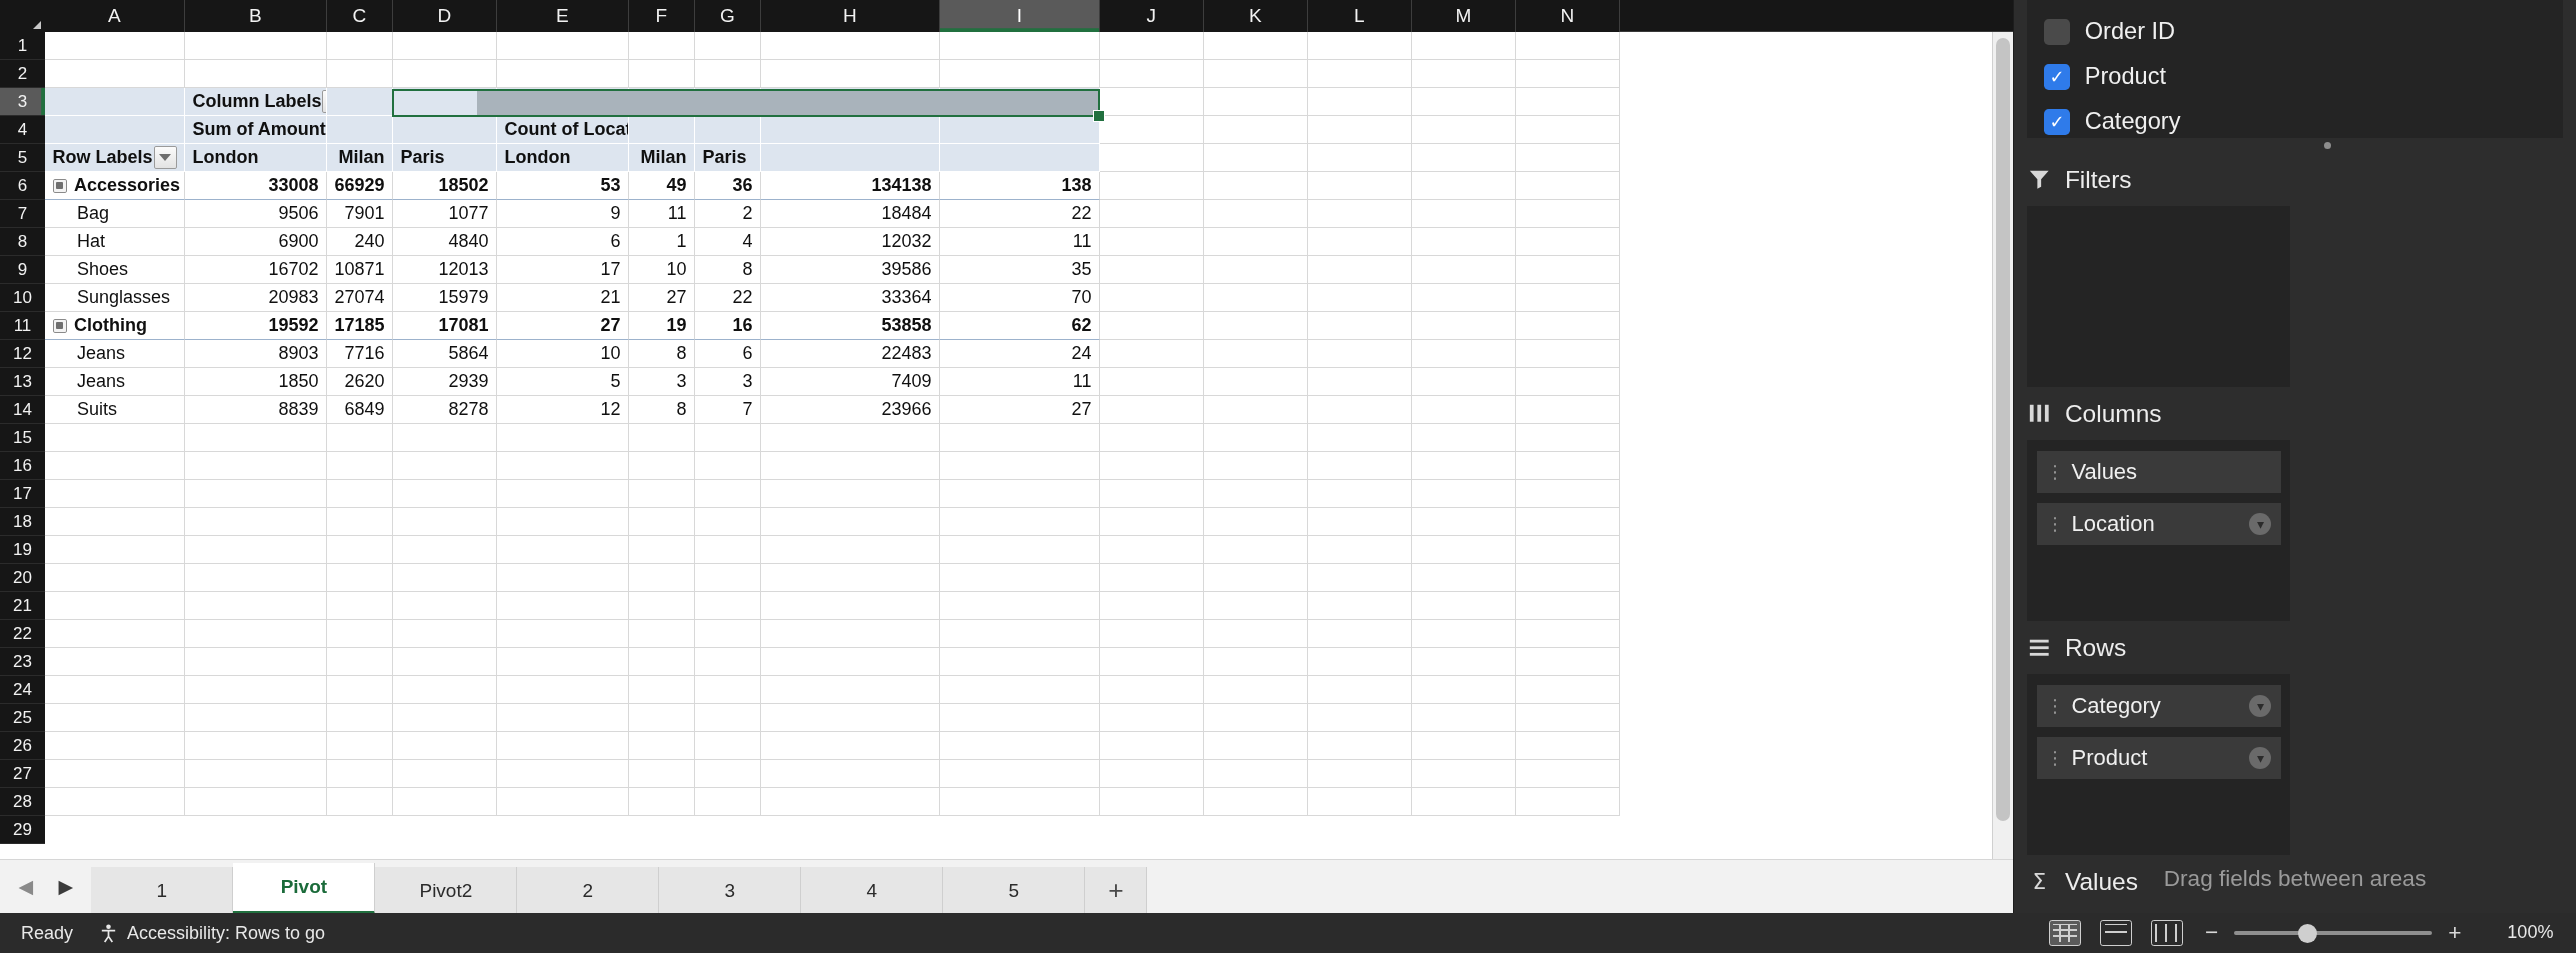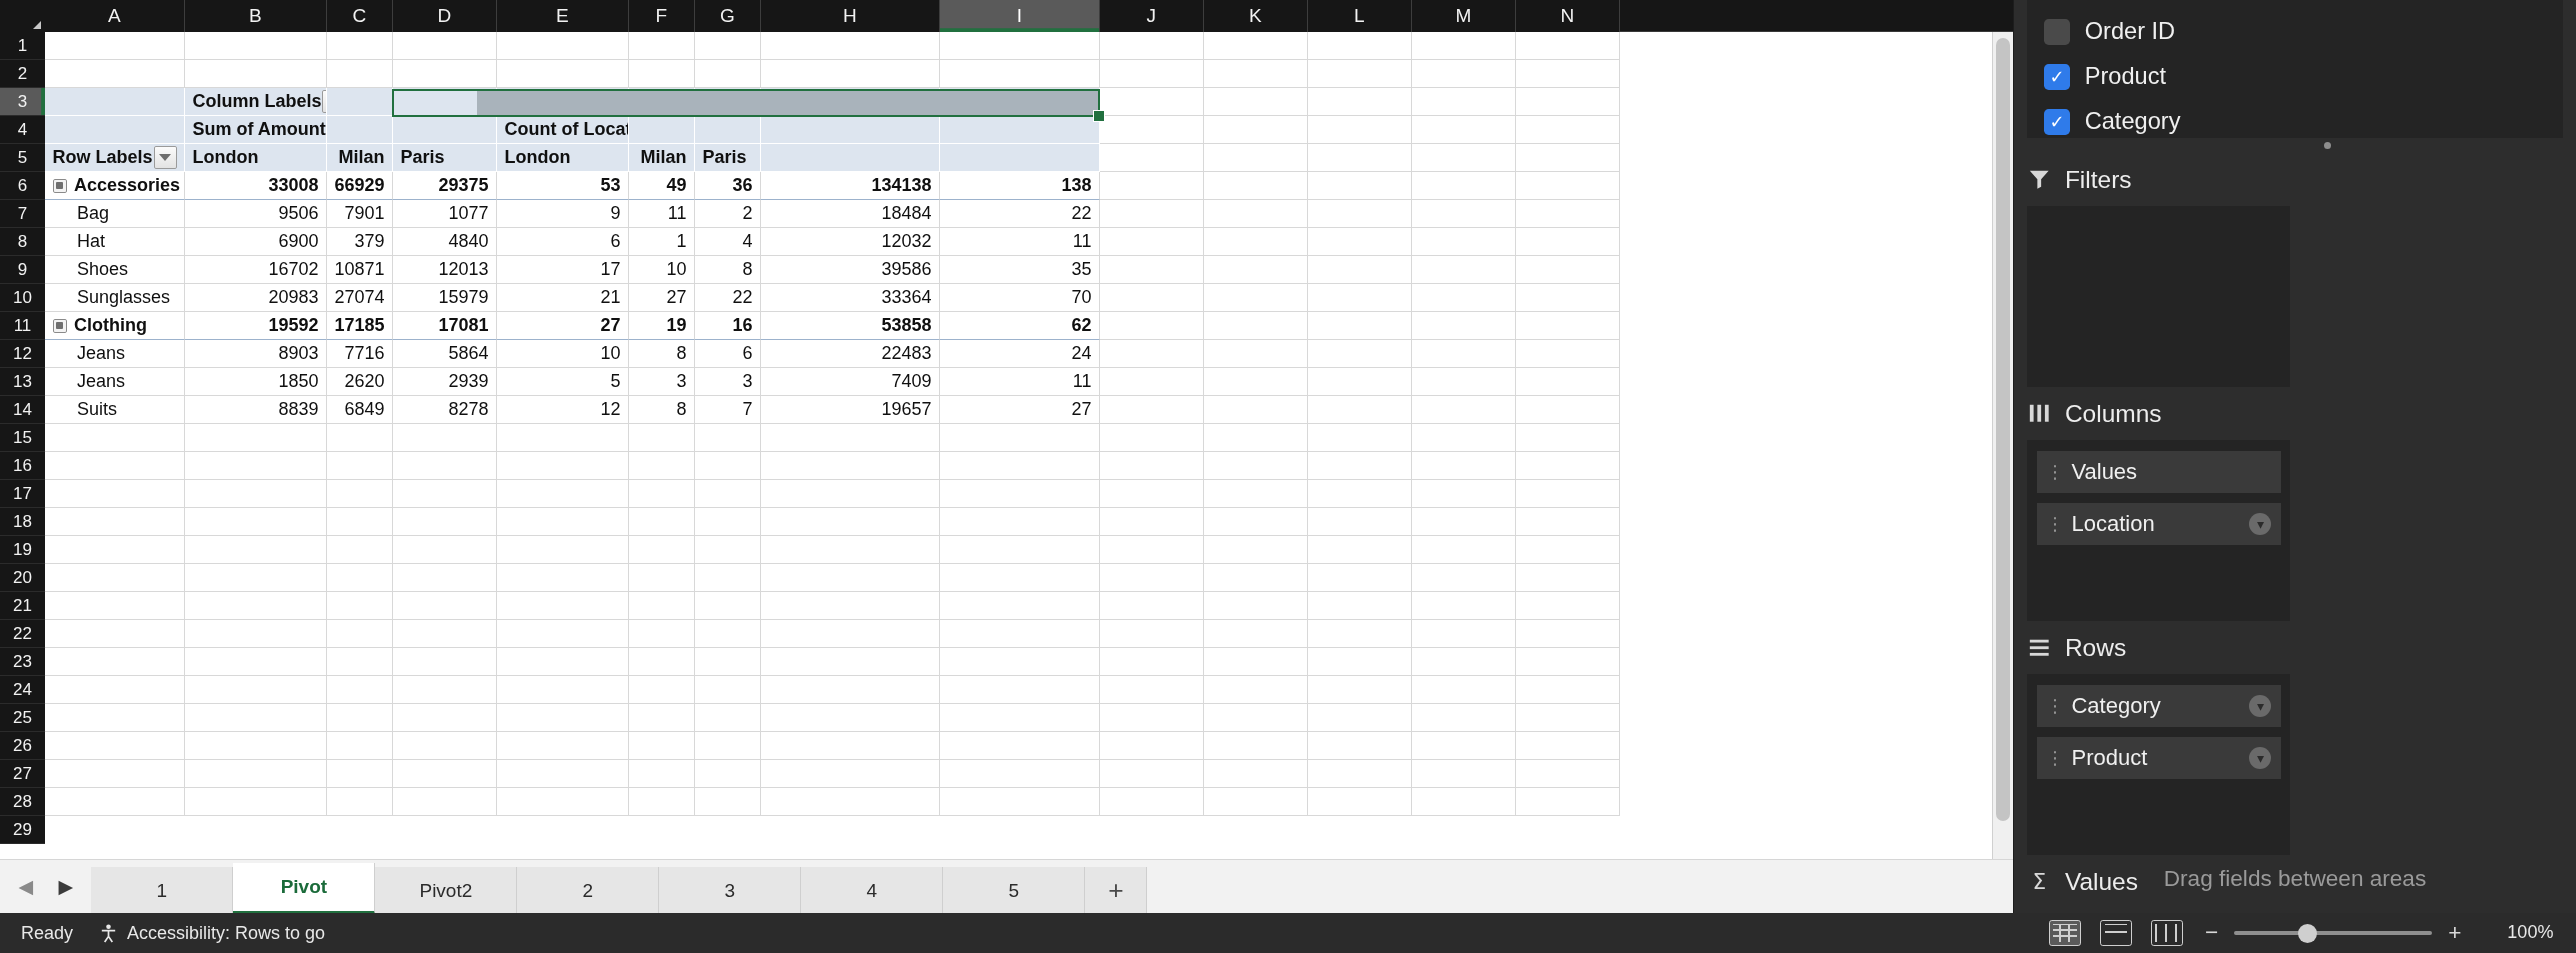--- a/index.html
+++ b/index.html
@@ -390,21 +390,21 @@
             <div class="cell " style="width: 104px;"></div>
             <div class="cell " style="width: 104px;"></div>
           </div>
           <div class="grid-row">
             <div class="cell bold botline" style="width: 140px;">
               <span class="expand-box"></span>
               <span>Accessories</span>
             </div>
             <div class="cell bold num botline" style="width: 142px;">33008</div>
             <div class="cell bold num botline" style="width: 66px;">66929</div>
-            <div class="cell bold num botline" style="width: 104px;">29375</div>
+            <div class="cell bold num botline" style="width: 104px;">18502</div>
             <div class="cell bold num botline" style="width: 132px;">53</div>
             <div class="cell bold num botline" style="width: 66px;">49</div>
             <div class="cell bold num botline" style="width: 66px;">36</div>
             <div class="cell bold num botline" style="width: 179px;">134138</div>
             <div class="cell bold num botline" style="width: 160px;">138</div>
             <div class="cell " style="width: 104px;"></div>
             <div class="cell " style="width: 104px;"></div>
             <div class="cell " style="width: 104px;"></div>
             <div class="cell " style="width: 104px;"></div>
             <div class="cell " style="width: 104px;"></div>
@@ -425,21 +425,21 @@
             <div class="cell " style="width: 104px;"></div>
             <div class="cell " style="width: 104px;"></div>
             <div class="cell " style="width: 104px;"></div>
             <div class="cell " style="width: 104px;"></div>
           </div>
           <div class="grid-row">
             <div class="cell  indent" style="width: 140px;">
               <span>Hat</span>
             </div>
             <div class="cell  num" style="width: 142px;">6900</div>
-            <div class="cell  num" style="width: 66px;">379</div>
+            <div class="cell  num" style="width: 66px;">240</div>
             <div class="cell  num" style="width: 104px;">4840</div>
             <div class="cell  num" style="width: 132px;">6</div>
             <div class="cell  num" style="width: 66px;">1</div>
             <div class="cell  num" style="width: 66px;">4</div>
             <div class="cell  num" style="width: 179px;">12032</div>
             <div class="cell  num" style="width: 160px;">11</div>
             <div class="cell " style="width: 104px;"></div>
             <div class="cell " style="width: 104px;"></div>
             <div class="cell " style="width: 104px;"></div>
             <div class="cell " style="width: 104px;"></div>
@@ -539,21 +539,21 @@
           <div class="grid-row">
             <div class="cell  indent" style="width: 140px;">
               <span>Suits</span>
             </div>
             <div class="cell  num" style="width: 142px;">8839</div>
             <div class="cell  num" style="width: 66px;">6849</div>
             <div class="cell  num" style="width: 104px;">8278</div>
             <div class="cell  num" style="width: 132px;">12</div>
             <div class="cell  num" style="width: 66px;">8</div>
             <div class="cell  num" style="width: 66px;">7</div>
-            <div class="cell  num" style="width: 179px;">19657</div>
+            <div class="cell  num" style="width: 179px;">23966</div>
             <div class="cell  num" style="width: 160px;">27</div>
             <div class="cell " style="width: 104px;"></div>
             <div class="cell " style="width: 104px;"></div>
             <div class="cell " style="width: 104px;"></div>
             <div class="cell " style="width: 104px;"></div>
             <div class="cell " style="width: 104px;"></div>
           </div>
           <div class="grid-row">
             <div class="cell " style="width: 140px;"></div>
             <div class="cell " style="width: 142px;"></div>

